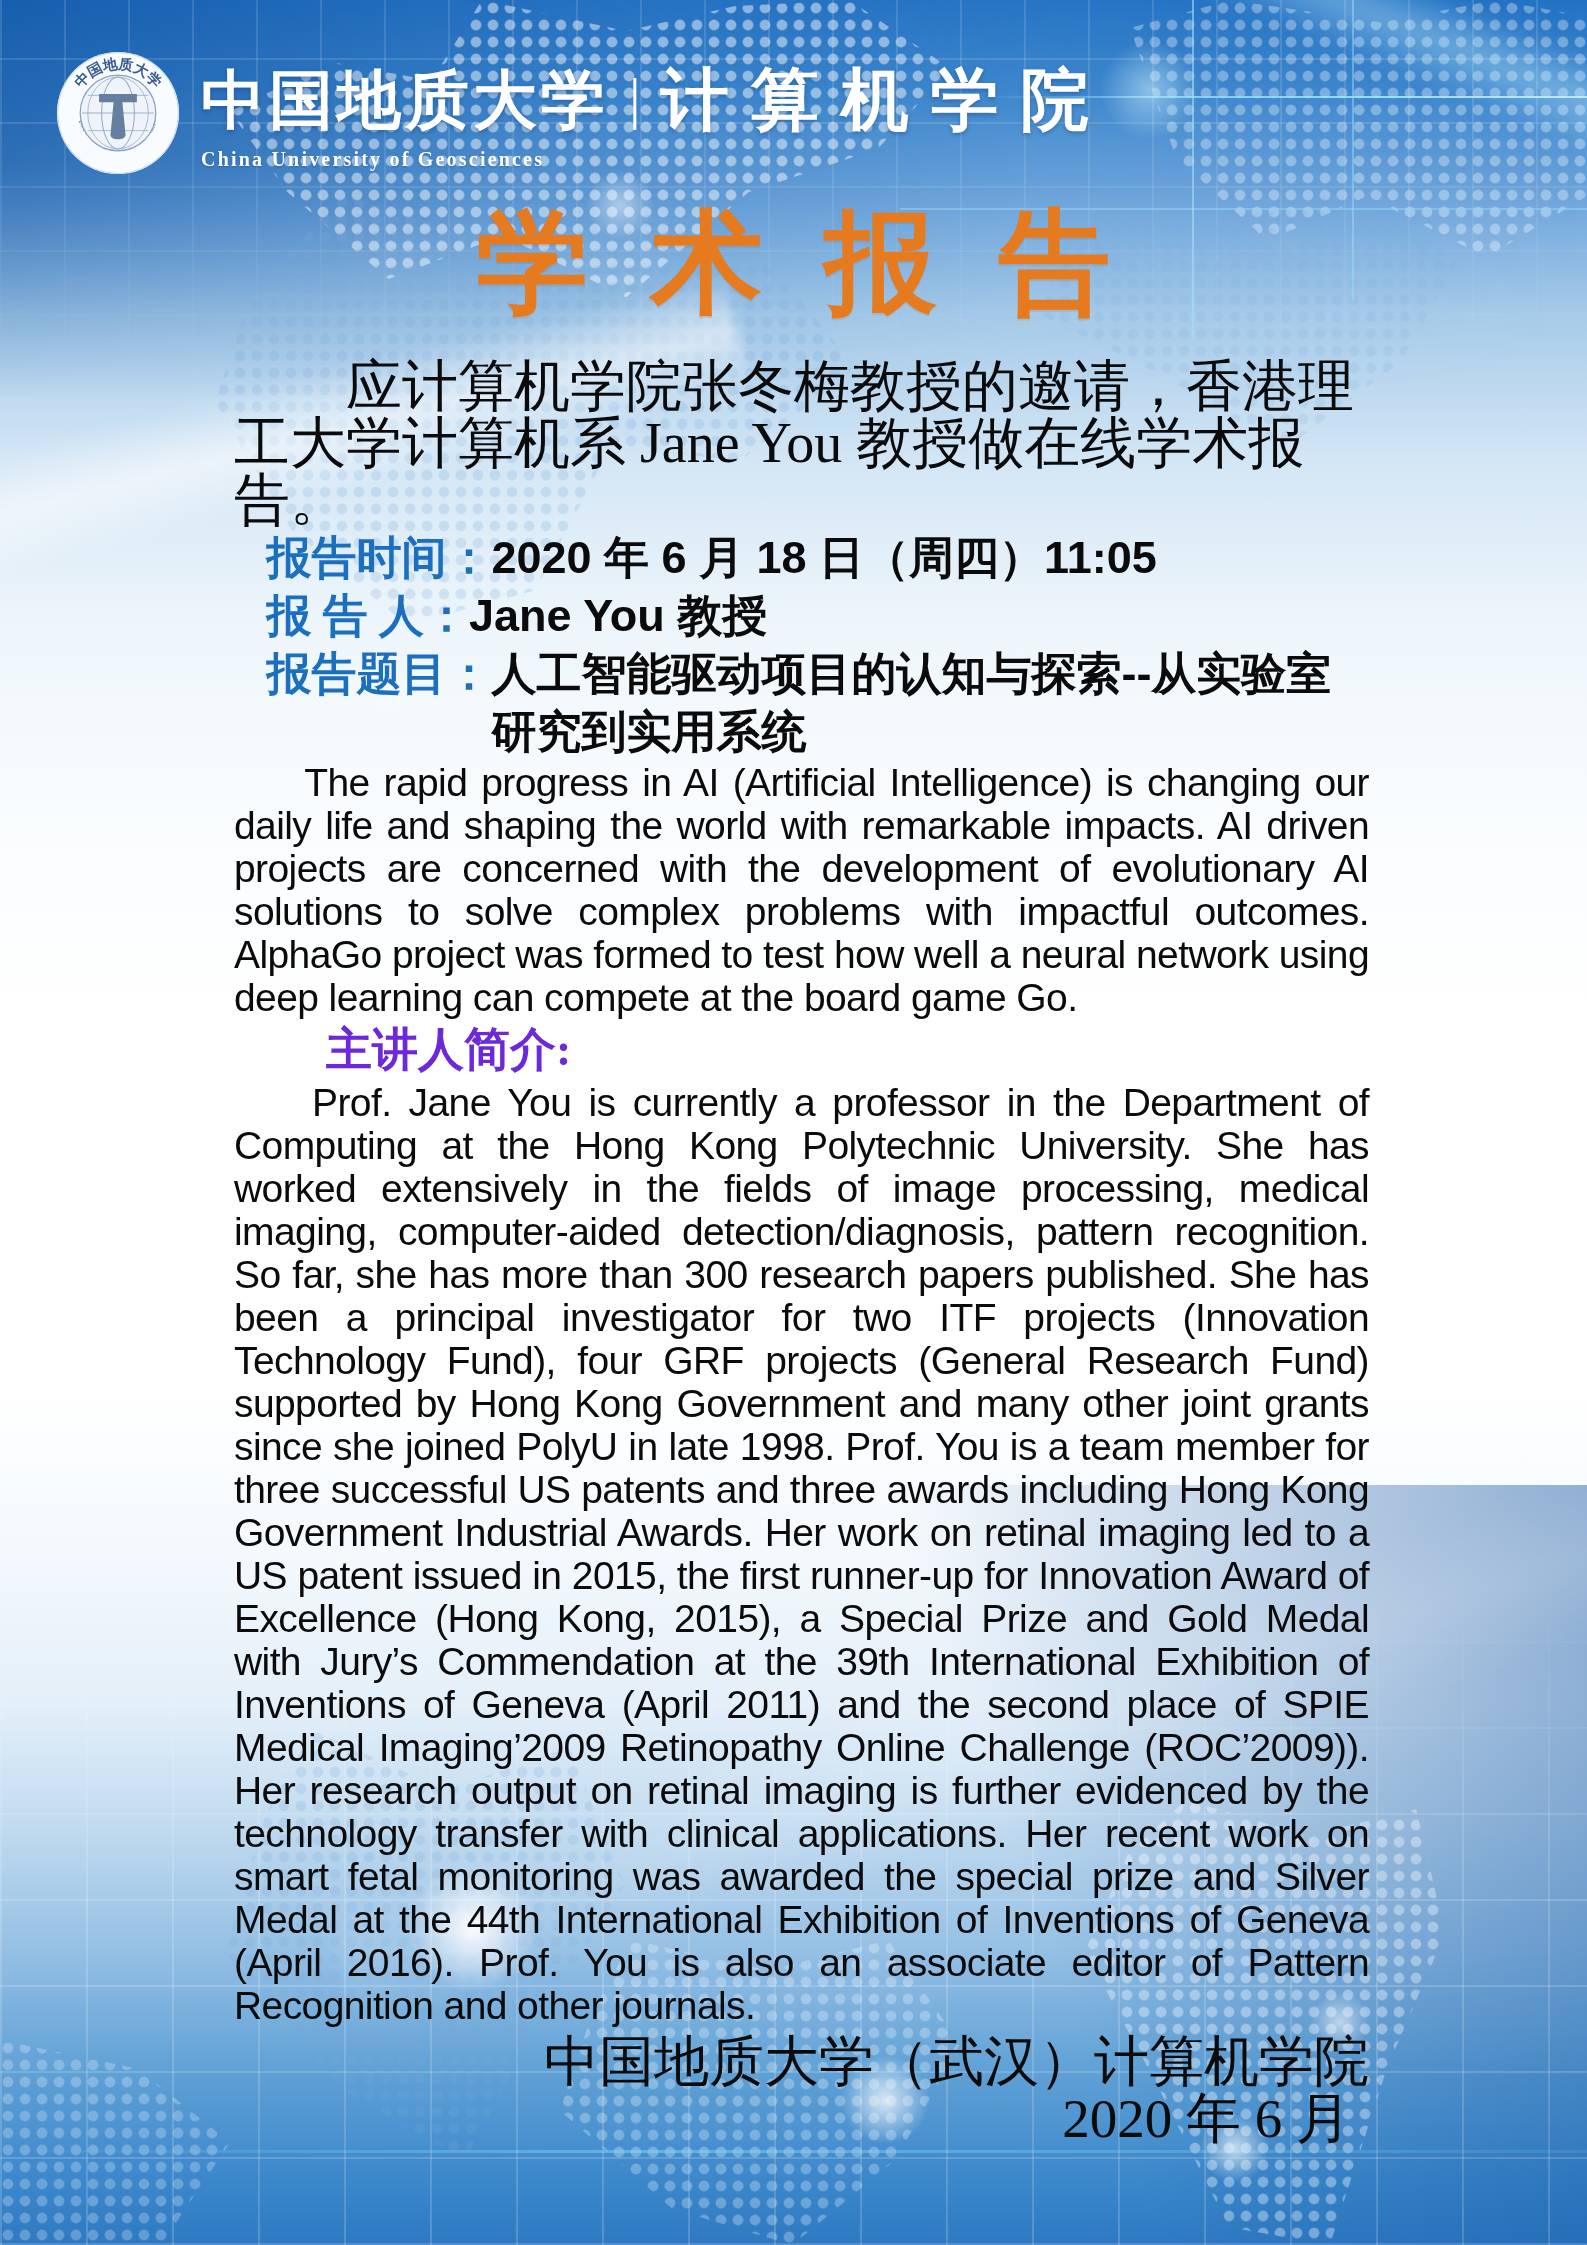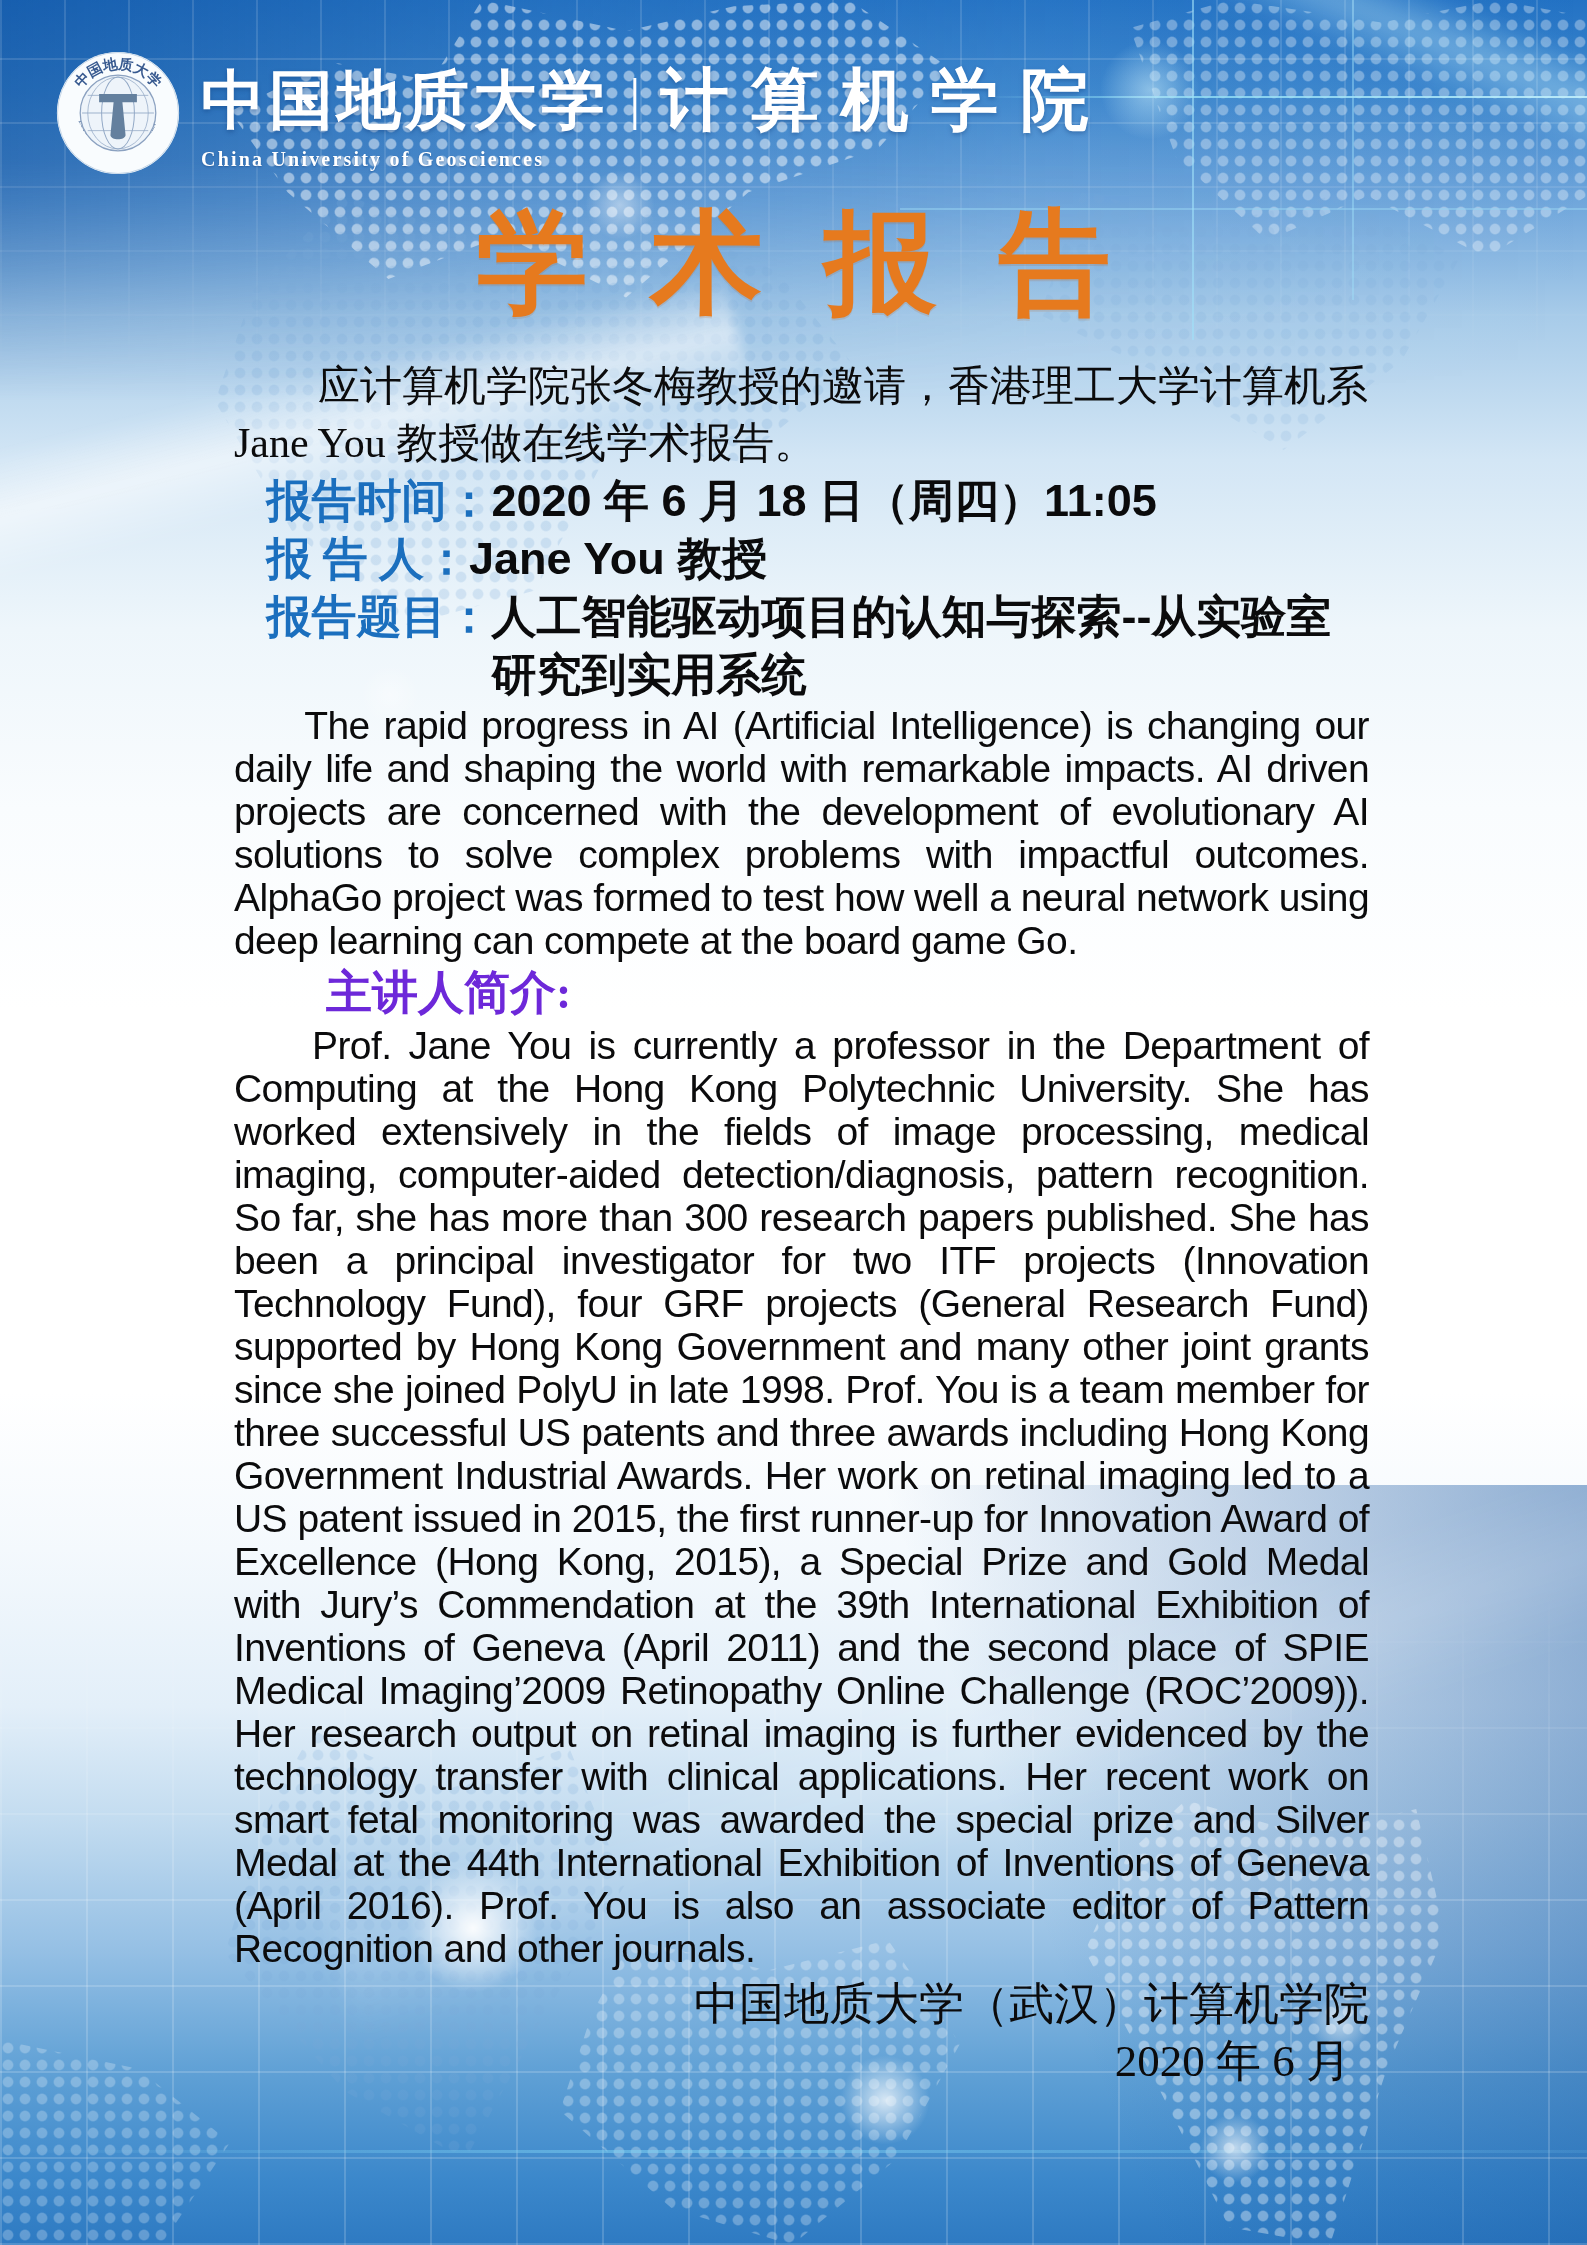--- a/index.html
+++ b/index.html
@@ -87,31 +87,31 @@
           text-shadow:0 2px 4px rgba(10,50,110,.35);font-family:"Liberation Sans",serif;}
   .org-en{font-size:20px;font-weight:700;letter-spacing:2.2px;margin-top:2px;
           text-shadow:0 1px 2px rgba(10,50,110,.4);}
   
   .title{position:relative;z-index:2;margin:0;padding:198px 0 0 62px;text-align:center;
          font-family:"Liberation Sans",sans-serif;font-weight:700;
          font-size:112px;line-height:130px;letter-spacing:62px;color:#e67a1e;
          text-shadow:0 2px 0 rgba(180,80,10,.15);}
   
   .content{position:relative;z-index:2;margin-top:30px;padding:0 218px 0 234px;color:#0b0b0c;}
-  .cjk{font-size:42px;line-height:57px;margin:0;}
+  .cjk{font-size:56px;line-height:57px;margin:0;}
   .intro{text-indent:2em;}
   .detail-row{font-size:45px;line-height:57px;padding-left:calc(0.72em + 5em);text-indent:-5em;}
   .detail-label{color:#1b6fbe;font-weight:600;}
   .detail-value{font-weight:600;font-family:"Liberation Sans","Liberation Serif",serif;}
   .en{font-family:"Liberation Sans",sans-serif;font-size:39px;line-height:43px;
       letter-spacing:-0.6px;text-align:justify;margin:0;}
   .abstract{text-indent:1.8em;}
   .bio{text-indent:2em;}
   .bio-heading{color:#6d28d9;font-weight:600;font-size:46px;line-height:62px;padding-left:2em;}
-  .signature{margin-top:6px;text-align:right;font-size:45px;line-height:57px;}
+  .signature{margin-top:6px;text-align:right;font-size:55px;line-height:57px;}
   .sig-date{padding-right:18px;}
 </style>
 </head>
 <body>
 
 <div class="poster">
 
   <div class="bg">
     <div class="bg-base"></div>
     <div class="bg-top"></div>

